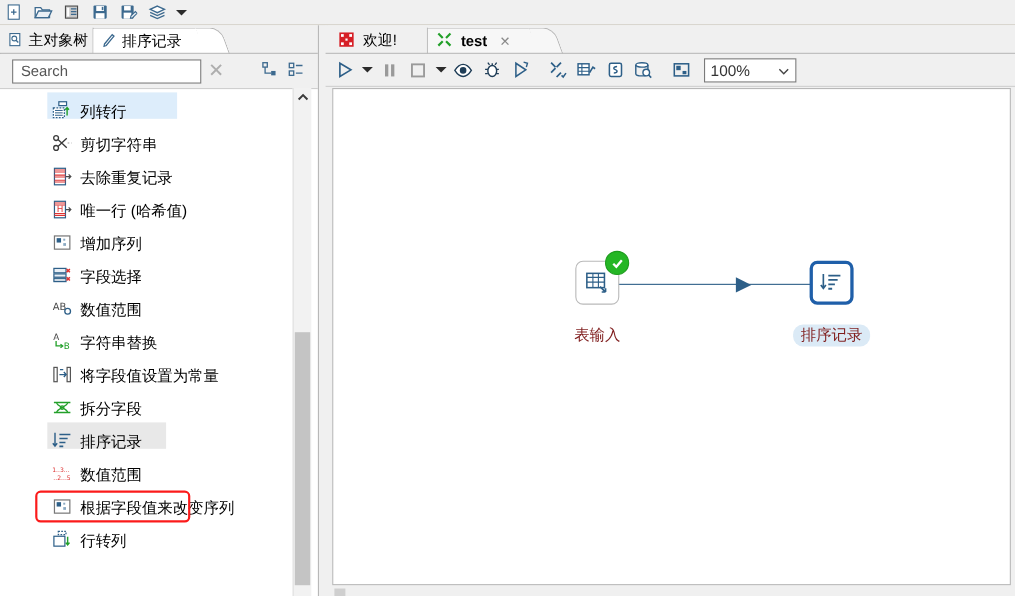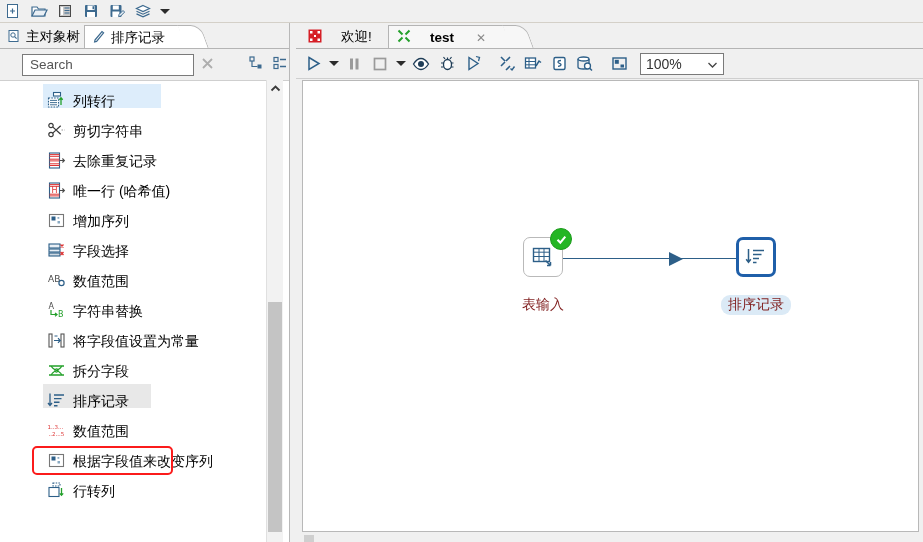--- a/index.html
+++ b/index.html
@@ -50,21 +50,21 @@
     content:"";position:absolute;right:-14px;top:-1px;width:22px;height:24px;
     border-top:1px solid #b4b4b4;border-right:1px solid #b4b4b4;
     border-top-right-radius:10px;
     transform:skewX(20deg);background:#fff;
   }
   .tabstrip-base{
     position:absolute;left:0;top:25px;width:289px;height:1px;background:#b4b4b4;
   }
 
   .search-row{
-    position:absolute;left:12px;top:26px;width:289px;height:31px;
+    position:absolute;left:1px;top:26px;width:289px;height:31px;
     background:#f0f0f0;display:flex;align-items:center;
     border-bottom:1px solid #cfcfcf;
   }
   .search-box{
     margin-left:10px;width:172px;height:22px;
     background:#fff;border:1px solid #7a7a7a;
     display:flex;align-items:center;padding:0 5px;box-sizing:border-box;
   }
   .search-box input{
     border:0;outline:0;width:100%;font-size:13.5px;
@@ -122,21 +122,21 @@
     background:#f0f0f0;border-left:1px solid #b8b8b8;border-right:1px solid #b8b8b8;
   }
 
   
   .right-panel{
     position:absolute;left:296px;top:23px;width:627px;height:519px;background:#f0f0f0;
   }
   .rtabstrip{position:absolute;left:0;top:0;width:627px;height:26px;background:#f0f0f0;}
   .rtab{
     position:absolute;top:2px;height:24px;
-    display:flex;align-items:center;gap:19px;
+    display:flex;align-items:center;gap:8px;
     padding:0 10px 0 8px;font-size:13.5px;cursor:pointer;box-sizing:border-box;
   }
   .rtab.inactive{left:4px;background:#f0f0f0;}
   .rtab.active{
     left:92px;background:#f7f7f7;font-weight:bold;
     border-left:1px solid #b4b4b4;border-top:1px solid #b4b4b4;
     border-top-right-radius:9px;padding-right:30px;
   }
   .rtab.active::after{
     content:"";position:absolute;right:-14px;top:-1px;width:22px;height:24px;

